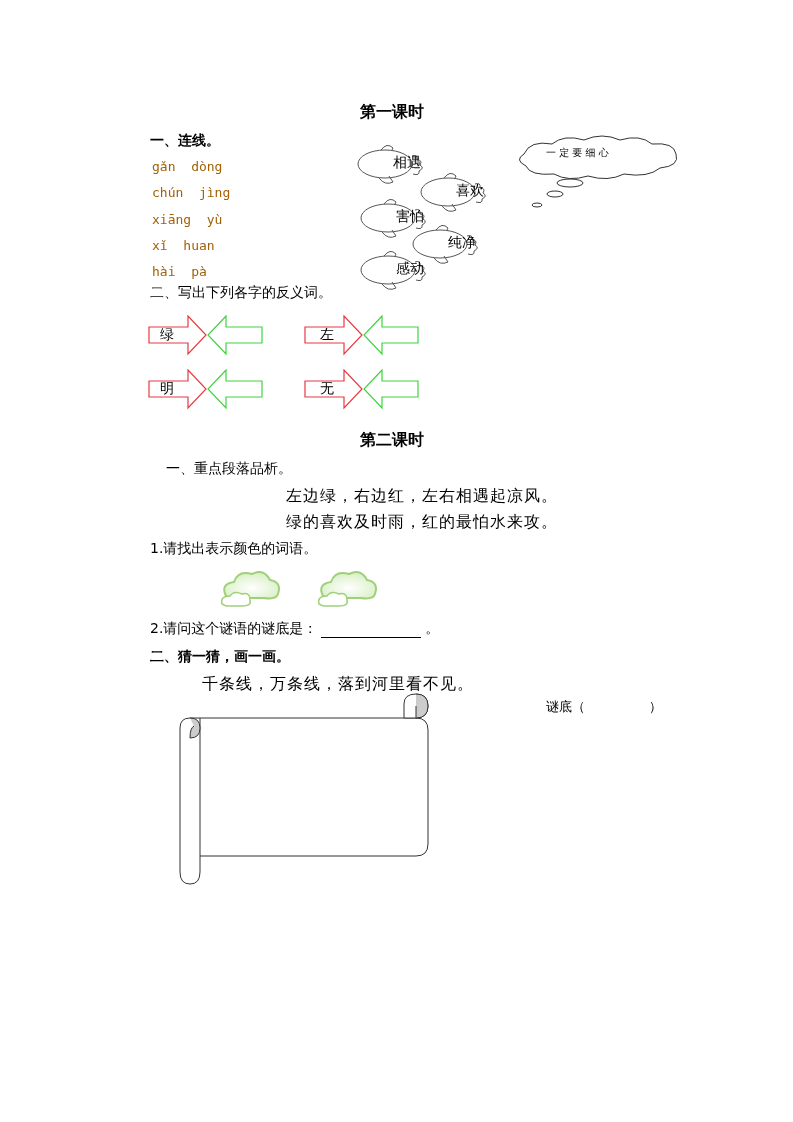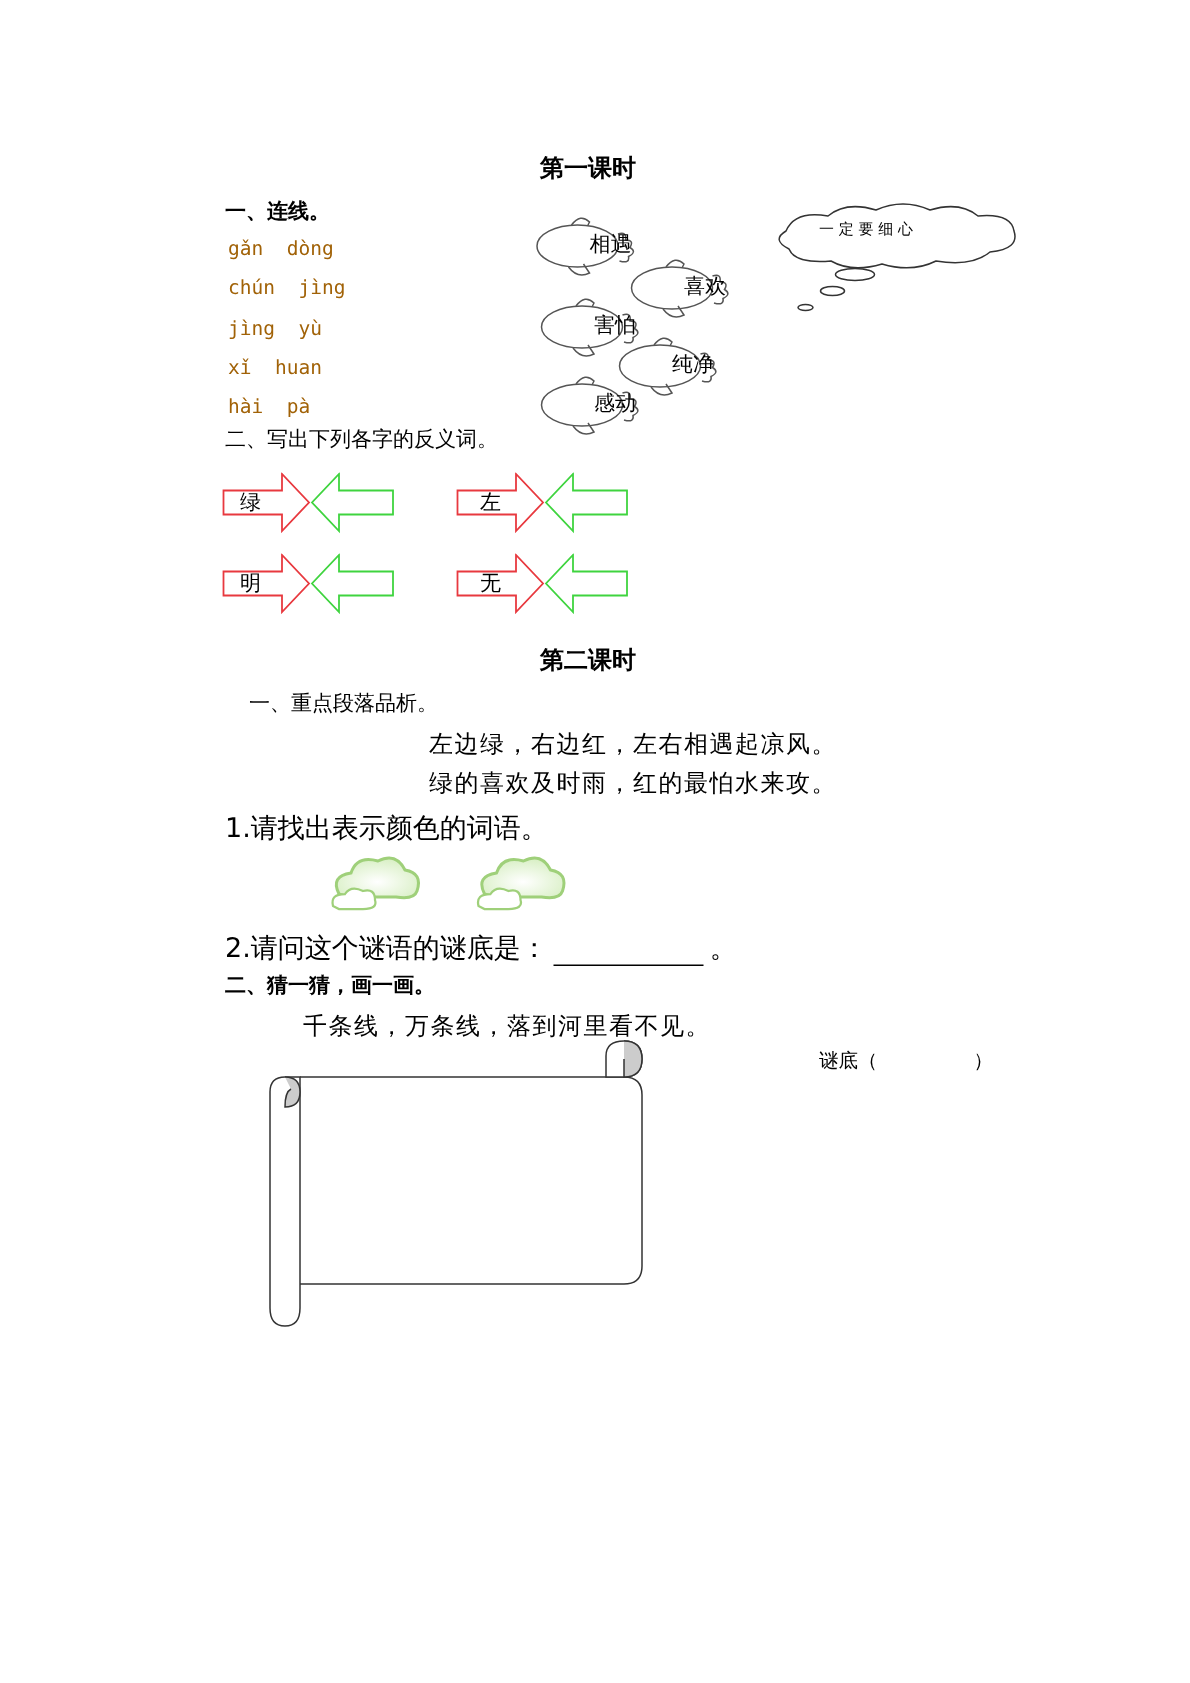--- a/index.html
+++ b/index.html
@@ -2,36 +2,36 @@
 <html><head>
 <meta charset="utf-8">
 <style>
   html, body { margin:0; padding:0; background:#ffffff; }
   body { width:793px; height:1122px; position:relative; overflow:hidden;
          font-family:"DejaVu Sans", sans-serif; color:#000; }
   .abs { position:absolute; }
   .lesson-title { font-size:16px; font-weight:bold; }
   .sec { font-size:14px; font-weight:bold; }
   .pinyin { font-family:"DejaVu Sans Mono", monospace; font-size:13px; color:#a16207; white-space:pre; }
-  .body { font-size:18px; }
+  .body { font-size:14px; }
   .serif { font-family:"DejaVu Serif", serif; font-size:16px; letter-spacing:1px; }
   .fish { position:absolute; width:72px; height:44px; }
   .fish span { position:absolute; left:5px; top:12px; font-size:14px;margin-left:31px; }
   .arrow-text { position:absolute; font-size:14px; }
   .blank-line { display:inline-block; width:100px; border-bottom:1px solid #000; height:14px; vertical-align:bottom; margin:0 4px; }
 </style>
 </head>
 <body>
 
 <div class="abs lesson-title" style="left:360px;top:102px;">第一课时</div>
 <div class="abs sec" style="left:150px;top:132px;">一、连线。</div>
 
 <div class="abs pinyin" style="left:152px;top:159px;">gǎn  dòng</div>
 <div class="abs pinyin" style="left:152px;top:185px;">chún  jìng</div>
-<div class="abs pinyin" style="left:152px;top:212px;">jìng  yù</div>
+<div class="abs pinyin" style="left:152px;top:212px;">xiāng  yù</div>
 <div class="abs pinyin" style="left:152px;top:238px;">xǐ  huan</div>
 <div class="abs pinyin" style="left:152px;top:264px;">hài  pà</div>
 
 <svg width="0" height="0" style="position:absolute">
   <defs>
     <g id="fishshape">
       <path d="M24 8 Q30 0 36 6 L34 10" fill="none" stroke="#555" stroke-width="1"></path>
       <ellipse cx="28" cy="22" rx="27" ry="14" fill="#fff" stroke="#555" stroke-width="1"></ellipse>
       <path d="M55 14 q6 -2 5 4 q6 0 3 5 q5 3 -1 6 q1 5 -6 3" fill="none" stroke="#555" stroke-width="1"></path>
       <path d="M22 36 Q28 44 36 40 L32 34" fill="none" stroke="#555" stroke-width="1"></path>

